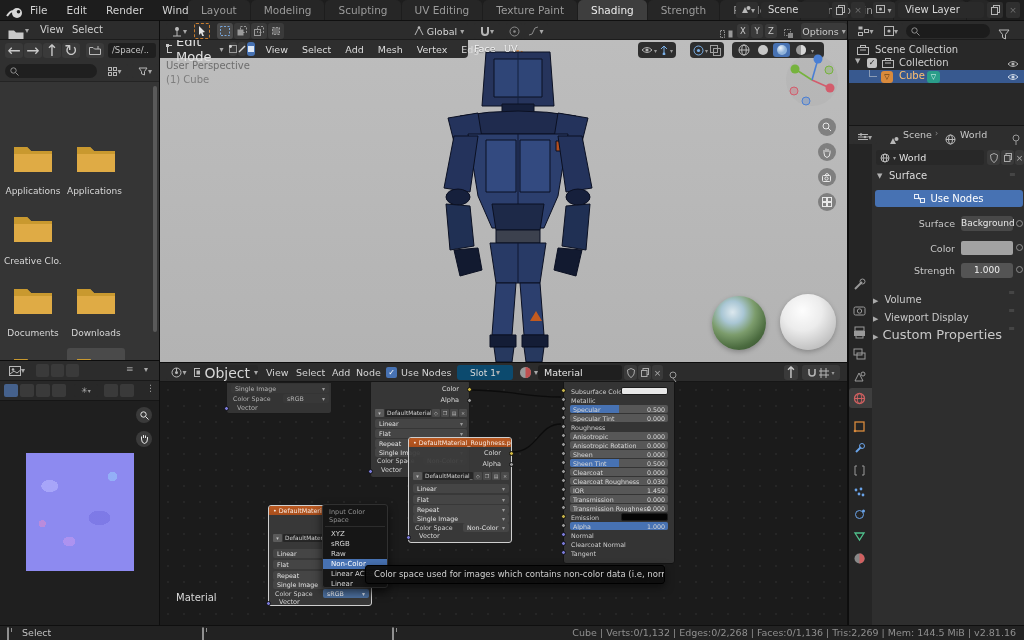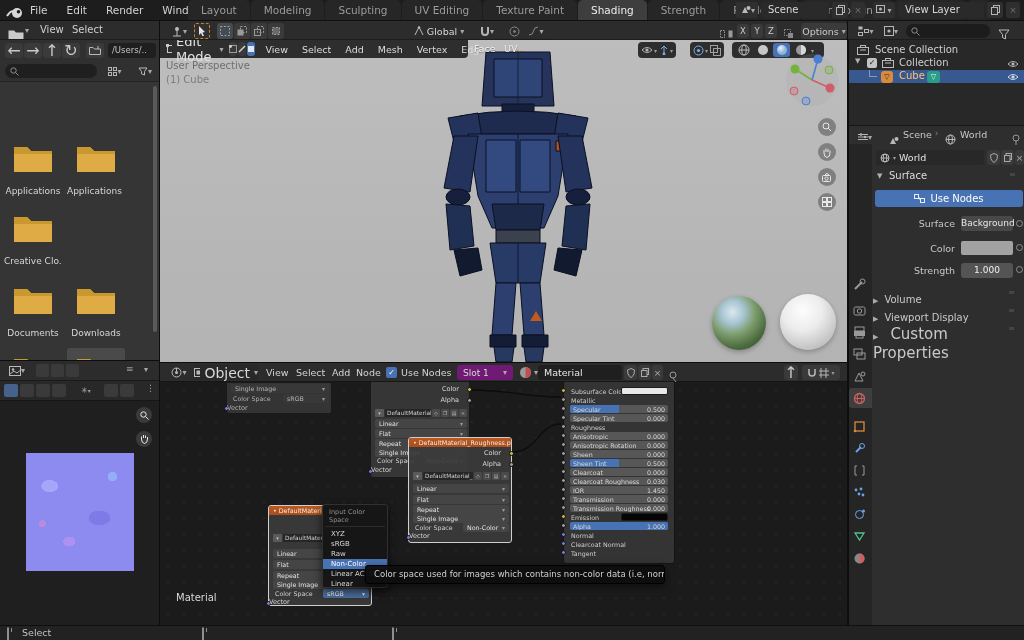--- a/index.html
+++ b/index.html
@@ -28,21 +28,21 @@
 
 .plabel{position:absolute;width:84px;text-align:right;font-size:9.5px;color:#c6c6c6}
 .anim-dot{position:absolute;width:7px;height:7px;border:1.4px solid #8f8f8f;border-radius:50%}
 .ptab{position:absolute;left:852px;width:16px;height:16px}
 .ptab-bg{position:absolute;left:848px;width:23px;height:20px;background:#3e3e3e;border-radius:3px 0 0 3px}
 
 .dd{position:absolute;height:9px;background:#454545;border-radius:2px;font-size:6.3px;color:#e2e2e2;line-height:9px;padding:0 4px;display:flex;justify-content:space-between;overflow:hidden}
 .ddk{background:#383838;color:#b5b5b5}
 .sk{position:absolute;width:5px;height:5px;border-radius:50%;border:1px solid #101010}
 .nout{position:absolute;right:10px;font-size:6.5px;color:#d5d5d5;white-space:nowrap}
-.nvlab{position:absolute;left:0;font-size:6.5px;color:#d5d5d5}
+.nvlab{position:absolute;left:10px;font-size:6.5px;color:#d5d5d5}
 .cslab{position:absolute;font-size:6.3px;color:#cfcfcf;white-space:nowrap}
 .nhead{position:absolute;left:0;top:0;right:0;height:9px;background:linear-gradient(#bb5a22,#a84e1c);border-radius:2px 2px 0 0;font-size:6.3px;color:#f6e9e0;line-height:9px;padding:0 4px;white-space:nowrap;overflow:hidden}
 .imr{position:absolute;height:9px;display:flex;align-items:center;gap:1px}
 .imic{width:9px;height:8px;background:#5a5a5a;border-radius:1px;font-size:5px;color:#c5c5c5;text-align:center;line-height:8px}
 .imname{flex:1;background:#262626;height:8px;border-radius:1px;font-size:5.8px;color:#cfcfcf;line-height:8px;padding:0 2px;overflow:hidden;white-space:nowrap}
 .imbtn{width:8px;height:8px;background:#4a4a4a;border-radius:1px;font-size:5px;color:#bbb;text-align:center;line-height:8px}
 .prr{position:absolute;left:6px;right:6px;height:8px;font-size:6.3px;color:#d8d8d8}
 .ppill{position:absolute;left:0;right:0;top:0;bottom:0;background:#575757;border-radius:2px;overflow:hidden;display:block}
 .pfill{position:absolute;left:0;top:0;bottom:0;background:#4772b3}
 .plab{position:absolute;left:3px;top:0.5px}
@@ -242,21 +242,21 @@
       <span class="r wbtn" style="left:5px;top:3px;width:18px;height:15px">←</span>
       <span class="r wbtn" style="left:24px;top:3px;width:18px;height:15px">→</span>
       <span class="r wbtn" style="left:43px;top:3px;width:18px;height:15px">↑</span>
       <span class="r wbtn" style="left:62px;top:3px;width:18px;height:15px">↻</span>
       <span class="r wbtn" style="left:86px;top:3px;width:18px;height:15px">
           <svg width="12" height="9">
             <path d="M0.5,1.5 L4,1.5 L5.5,3 L11.5,3 L11.5,8.5 L0.5,8.5 Z" fill="none" stroke="#b9b9b9"></path>
             <line x1="9" y1="0" x2="9" y2="3" stroke="#b9b9b9"></line>
           </svg>
         </span>
-      <span class="r" style="left:108px;top:3px;width:48px;height:15px;background:#1f1f1f;border-radius:3px;font-size:8.5px;color:#c4c4c4;line-height:15px;padding:0 4px">/Users/..</span>
+      <span class="r" style="left:108px;top:3px;width:48px;height:15px;background:#1f1f1f;border-radius:3px;font-size:8.5px;color:#c4c4c4;line-height:15px;padding:0 4px">/Space/..</span>
     </div>
     <div class="r" style="left:0;top:21px;width:160px;height:21px;background:#303030;border-bottom:1px solid #242424">
       <span class="r" style="left:5px;top:3px;width:92px;height:14px;background:#1f1f1f;border-radius:7px;display:flex;align-items:center;padding:0 5px">
           <svg width="9" height="9">
             <circle cx="3.5" cy="3.5" r="2.7" fill="none" stroke="#8f8f8f"></circle>
             <line x1="5.6" y1="5.6" x2="8.5" y2="8.5" stroke="#8f8f8f"></line>
           </svg>
         </span>
       <span class="r minibtn" style="left:102px;top:3px;width:26px;height:14px;background:#303030">
           <svg width="9" height="9">
@@ -597,21 +597,21 @@
     <span class="anim-dot" style="left:167px;top:94px"></span>
     <span class="plabel" style="left:22px;top:117px">Color</span>
     <div class="r" style="left:112px;top:115px;width:52px;height:14px;background:#a2a2a2;border-radius:2px"></div>
     <span class="anim-dot" style="left:167px;top:118px"></span>
     <span class="plabel" style="left:22px;top:139px">Strength</span>
     <div class="r" style="left:112px;top:137px;width:52px;height:15px;background:#545454;border-radius:3px;font-size:9px;color:#efefef;text-align:center;line-height:15px">1.000</div>
     <span class="anim-dot" style="left:167px;top:140px"></span>
     <div id="prop-panels">
         <div class="r" style="left: 24px; top: 162px; width: 150px; height: 16px;"><span style="font-size:7px;color:#aaa">▶</span><span style="font-size:10px;color:#c9c9c9;margin-left:6px">Volume</span><span style="position:absolute;right:8px;top:0;color:#5c5c5c;font-size:8px">≡</span></div>
         <div class="r" style="left: 24px; top: 180px; width: 150px; height: 16px;"><span style="font-size:7px;color:#aaa">▶</span><span style="font-size:10px;color:#c9c9c9;margin-left:6px">Viewport Display</span><span style="position:absolute;right:8px;top:0;color:#5c5c5c;font-size:8px">≡</span></div>
-        <div class="r" style="left: 24px; top: 198px; width: 150px; height: 16px;"><span style="font-size:7px;color:#aaa">▶</span><span style="font-size:15px;color:#c9c9c9;margin-left:12px">Custom Properties</span><span style="position:absolute;right:8px;top:0;color:#5c5c5c;font-size:8px">≡</span></div>
+        <div class="r" style="left: 24px; top: 198px; width: 150px; height: 16px;"><span style="font-size:7px;color:#aaa">▶</span><span style="font-size:13px;color:#c9c9c9;margin-left:4px">Custom Properties</span><span style="position:absolute;right:8px;top:0;color:#5c5c5c;font-size:8px">≡</span></div>
       </div>
   <div class="ptab" style="left: 4px; top: 150px;"><svg width="13" height="13">
           <line x1="2" y1="11" x2="9" y2="4" stroke="#9a9a9a" stroke-width="2"></line>
           <circle cx="9.5" cy="3.5" r="2.5" fill="none" stroke="#9a9a9a"></circle>
         </svg></div>
       <div class="ptab" style="left: 4px; top: 176px;"><svg width="13" height="13">
           <rect x="1" y="3" width="11" height="8" rx="1.5" fill="none" stroke="#9a9a9a"></rect>
           <circle cx="6.5" cy="7" r="2.2" fill="none" stroke="#9a9a9a"></circle>
         </svg></div>
       <div class="ptab" style="left: 4px; top: 198px;"><svg width="13" height="13">
@@ -679,21 +679,21 @@
         </svg>
         <span style="font-size:14px;color:#d8d8d8">Object</span>
         <span class="chb">▾</span>
       </span>
     <span class="r nw" style="left:106px;top:4px;font-size:9.5px">View</span>
     <span class="r nw" style="left:136px;top:4px;font-size:9.5px">Select</span>
     <span class="r nw" style="left:172px;top:4px;font-size:9.5px">Add</span>
     <span class="r nw" style="left:196px;top:4px;font-size:9.5px">Node</span>
     <span class="r" style="left:226px;top:4px;width:11px;height:11px;background:#4772b3;border-radius:2px;font-size:8px;color:#fff;text-align:center;line-height:11px">✓</span>
     <span class="r nw" style="left:241px;top:4px;font-size:9.5px">Use Nodes</span>
-    <span class="r minibtn" style="left:297px;top:2px;width:56px;height:15px;background:#701a75;border-radius:3px;justify-content:space-between;padding:0 6px">
+    <span class="r minibtn" style="left:297px;top:2px;width:56px;height:15px;background:#0c4a6e;border-radius:3px;padding:0 6px">
         <span style="font-size:9px;color:#d8d8d8">Slot 1</span>
         <span class="chb">▾</span>
       </span>
     <span class="r" style="left:359px;top:3px;display:flex;align-items:center;gap:2px">
         <svg width="13" height="13">
           <circle cx="6.5" cy="6.5" r="5.5" fill="#9a9a9a"></circle>
           <path d="M6.5,1 A5.5,5.5 0 0 1 6.5,12 Z" fill="#c05050"></path>
         </svg>
         <span class="chb">▾</span>
       </span>
@@ -1056,18 +1056,19 @@
           <path d="M1.5,5 L1.5,2.5 M3.5,4 L3.5,1 M5.5,4 L5.5,1.5 M7.5,5 L7.5,3 M1.5,5 Q1.5,9 4.5,9.5 Q7.5,9 7.5,5" fill="none" stroke="#e8e8e8"></path>
         </svg>
       </span>
   </div>
 
   <div class="r" style="left:0;top:625px;width:1024px;height:15px;background:#222;border-top:1px solid #0f0f0f">
     <span class="r mouse" style="left:7px;top:2px"></span>
     <span class="r nw" style="left:22px;top:1px;font-size:9.5px;color:#c2c2c2">Select</span>
     <span class="r mouse" style="left:200px;top:2px"></span>
     <span class="r mouse" style="left:388px;top:2px"></span>
+    <span class="r nw" style="right:8px;top:1px;font-size:9.5px;color:#8f8f8f">Cube  |  Verts:0/1,132 | Edges:0/2,268 | Faces:0/1,136 | Tris:2,269  |  Mem: 144.5 MiB  |  v2.81.16</span>
   </div>
 
   <div class="r sep" style="left:159px;top:20px;width:1px;height:605px"></div>
   <div class="r sep" style="left:847px;top:20px;width:1px;height:605px"></div>
 
 </div>
 
 </body></html>

